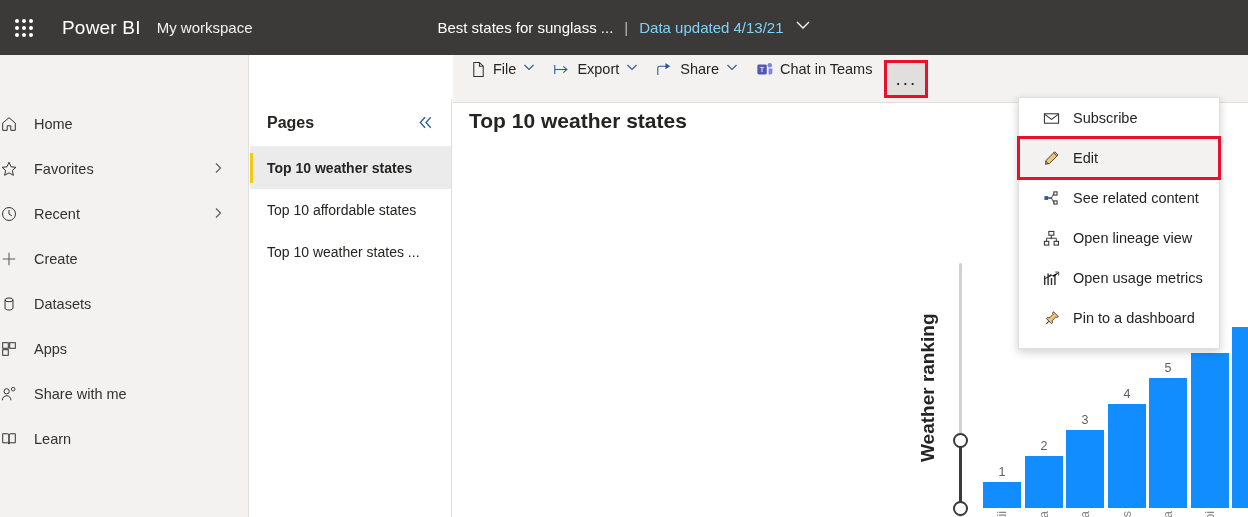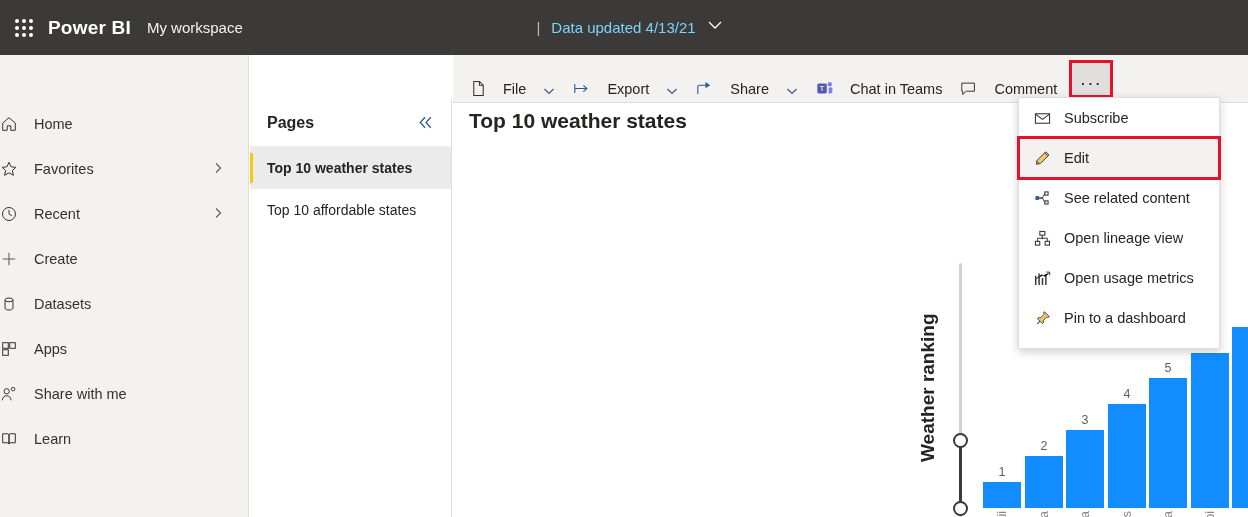--- a/index.html
+++ b/index.html
@@ -13,21 +13,21 @@
 
   
   .topbar {
     position: absolute; left: 0; top: 0; width: 1248px; height: 55px;
     background: #3b3a39; color: #ffffff;
     display: flex; align-items: center;
   }
   .waffle { width: 48px; height: 55px; display: flex; align-items: center; justify-content: center; cursor: pointer; }
   .waffle .dots { display: grid; grid-template-columns: repeat(3, 4px); grid-template-rows: repeat(3, 4px); gap: 3px; }
   .waffle .dots i { width: 4px; height: 4px; background: #ffffff; border-radius: 50%; display: block; }
-  .brand { font-size: 19px; font-weight: bold; letter-spacing: .2px; color:#fff; }
+  .brand { font-size: 19px; font-weight: normal; letter-spacing: .2px; margin-left: 14px; color:#fff; }
   .workspace { font-size: 15px; margin-left: 16px; color: #f3f2f1; cursor: pointer; }
   .titlecenter {
     position: absolute; left: 0; top: 0; width: 1248px; height: 55px;
     display: flex; align-items: center; justify-content: center; gap: 0px;
     pointer-events: none;
   }
   .titlecenter > * { pointer-events: auto; }
   .rpt-title { font-size: 15px; color: #ffffff; cursor: pointer; }
   .sep { color: #b9b8b6; margin: 0 11px; font-size: 15px; }
   .data-updated { font-size: 15px; color: #7dd3fc; cursor: pointer; }
@@ -68,21 +68,21 @@
     content: ""; position: absolute; left: 0; top: 6px; bottom: 6px; width: 3px; background: #f2c811;
   }
 
   
   .rtoolbar {
     position: absolute; left: 453px; top: 55px; width: 795px; height: 48px;
     background: #f3f2f1; border-bottom: 1px solid #e1dfdd;
     display: flex; align-items: center; padding-left: 8px; gap: 0px;
   }
   .tbtn {
-    height: 36px; display: flex; align-items: flex-end; gap: 16px;
+    height: 36px; display: flex; align-items: flex-start; gap: 6px;
     padding: 0 9px; cursor: pointer; font-size: 14.5px; color: #252423; border-radius: 2px;
   }
   .tbtn .tb-ico { line-height: 0; display: flex; align-items: center; }
   .tbtn .tb-chev { line-height: 0; margin-left: 1px; }
   .ellipsis-btn {
     position: relative; height: 32px; width: 38px; display: flex; align-items: center; justify-content: center;
     background: #e1dfdd; cursor: pointer; margin-left: 6px;
     outline: 3px solid #e8112d; outline-offset: 0px;
   }
   .ellipsis-btn .dot3 { font-size: 19px; color: #252423; letter-spacing: 2px; line-height: 10px; }
@@ -129,21 +129,21 @@
     writing-mode: vertical-rl; transform: rotate(180deg); white-space: nowrap;
   }
 
   
   .ctxmenu {
     position: absolute; left: 1018px; top: 97px; width: 202px; height: 252px;
     background: #ffffff; border: 1px solid #e1dfdd;
     box-shadow: 0 3px 9px rgba(0,0,0,.20);
   }
   .mitem {
-    height: 40px; display: flex; align-items: center; padding-left: 14px; gap: 13px;
+    height: 40px; display: flex; align-items: center; padding-left: 23px; gap: 13px;
     font-size: 14.5px; color: #252423; cursor: pointer; position: relative;
   }
   .mitem.highlighted { background: #f3f2f1; outline: 3px solid #e8112d; outline-offset: -1px; z-index: 2; }
   .mico { width: 18px; line-height: 0; display: flex; align-items: center; justify-content: center; }
 </style>
 </head>
 <body>
 
 <div id="app">
 
@@ -158,20 +158,21 @@
           <i></i>
           <i></i>
           <i></i>
           <i></i>
         </div>
     </div>
     <div class="brand">Power BI</div>
     <div class="workspace">My workspace</div>
 
     <div class="titlecenter">
+      <span class="rpt-title">Best states for sunglass ...</span>
       <span class="sep">|</span>
       <span class="data-updated">Data updated 4/13/21</span>
       <span class="chev-down">
         <svg width="16" height="16" viewBox="0 0 16 16">
             <path d="M2 5l6 6 6-6" stroke="#ffffff" stroke-width="1.3" fill="none"></path>
           </svg>
       </span>
     </div>
   </div>
 
@@ -281,20 +282,23 @@
         <svg width="19" height="19" viewBox="0 0 20 20">
             <path d="M9.5 4.5L4.5 10l5 5.5M15.5 4.5L10.5 10l5 5.5" stroke="#2b579a" stroke-width="1.3" fill="none"></path>
           </svg>
       </span>
     </div>
     <div class="pageitem active">
       <span>Top 10 weather states</span>
     </div>
     <div class="pageitem">
       <span>Top 10 affordable states</span>
+    </div>
+    <div class="pageitem">
+      <span>Top 10 weather states ...</span>
     </div>
   </div>
 
   <div class="rtoolbar">
 
     <div class="tbtn">
       <span class="tb-ico">
         <svg width="17" height="17" viewBox="0 0 18 18">
             <path d="M4 1.5h6l4 4v11H4z" fill="none" stroke="#323130" stroke-width="1.1"></path>
             <path d="M10 1.5v4h4" fill="none" stroke="#323130" stroke-width="1.1"></path>
@@ -342,28 +346,20 @@
         <svg width="18" height="17" viewBox="0 0 20 18">
             <rect x="1.5" y="3.5" width="10.5" height="11" rx="1.6" fill="#5558af"></rect>
             <text x="6.7" y="12" font-size="9" font-family="Liberation Sans, sans-serif" fill="#ffffff" text-anchor="middle">T</text>
             <circle cx="15.3" cy="4.4" r="2.5" fill="#7b83eb"></circle>
             <path d="M14 7.8h4.2v4.6a2.1 2.1 0 0 1-2.1 2.1H14z" fill="#7b83eb"></path>
           </svg>
       </span>
       <span>Chat in Teams</span>
     </div>
 
-    <div class="tbtn">
-      <span class="tb-ico">
-        <svg width="18" height="17" viewBox="0 0 20 18">
-            <path d="M2 3h14v9H7l-4 3.5V12H2z" fill="none" stroke="#323130" stroke-width="1.1"></path>
-          </svg>
-      </span>
-      <span>Comment</span>
-    </div>
 
     <div class="ellipsis-btn">
       <span class="dot3">...</span>
     </div>
   </div>
 
   <div class="canvas">
     <div class="vis-title">Top 10 weather states</div>
 
     <div class="plot">

